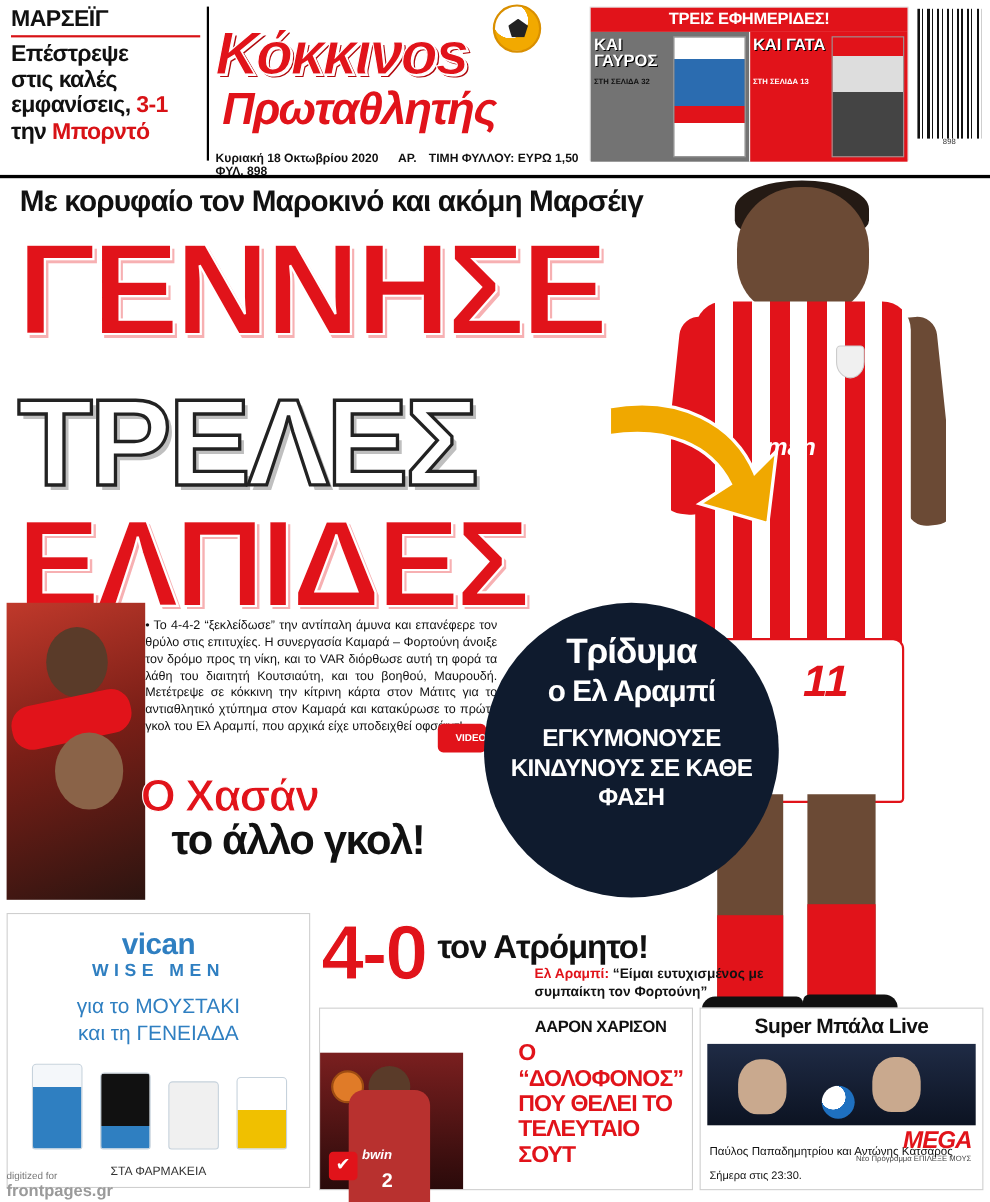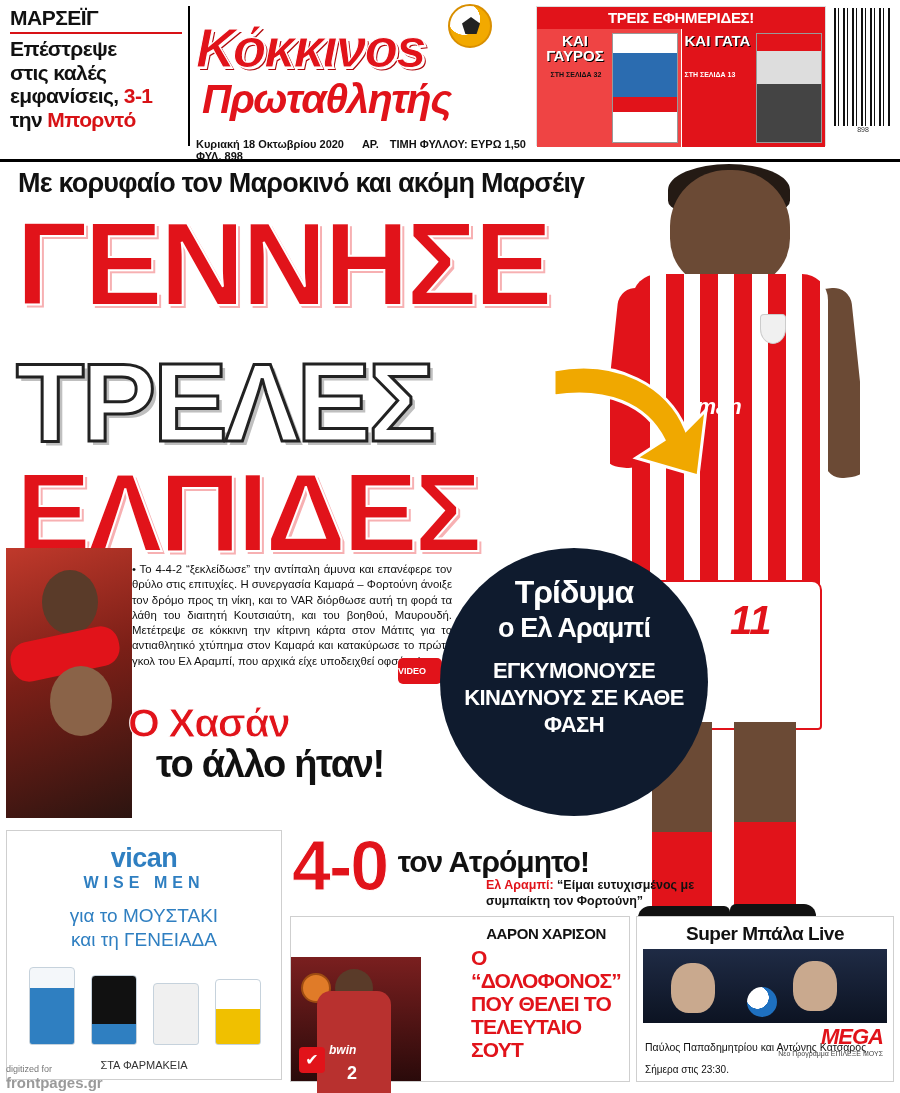--- a/index.html
+++ b/index.html
@@ -59,21 +59,21 @@
     position: absolute; left: 536px; top: 6px; width: 290px; height: 140px;
     background: #ffffff; border: 1px solid #ddd;
   }
   .promo-head {
     height: 22px; background: #e1131a; color: #fff; font-weight: bold;
     font-size: 15px; text-align: center; line-height: 22px; letter-spacing: -0.3px;
   }
   .promo-body { display: flex; height: 118px; }
   .promo-card { flex: 1; position: relative; border-right: 1px solid #fff; }
   .promo-card:last-child { border-right: none; }
-  .pc-yellow { background: #ef4444; text-align: center; }
+  .pc-yellow { background: #737373; }
   .pc-red { background: #e1131a; }
   .pc-title {
     position: absolute; left: 3px; top: 4px; width: 70px; color: #fff;
     font-weight: bold; font-size: 15px; line-height: 1; text-shadow: 1px 1px 0 #000;
   }
   .pc-sub {
     position: absolute; left: 3px; top: 42px; width: 72px;
     font-size: 7px; font-weight: bold; color: #111; line-height: 1.1;
   }
   .pc-sub.white { color: #fff; }
@@ -182,21 +182,21 @@
   }
 
   
   .body-copy {
     position: absolute; left: 132px; top: 562px; width: 320px;
     font-size: 11.4px; line-height: 1.34; color: #111; text-align: justify;
   }
   .vid-badge {
     position: absolute; left: 398px; top: 658px; width: 44px; height: 26px;
     background: #e1131a; border-radius: 5px; color: #fff; font-size: 9px;
-    font-weight: bold; line-height: 26px; text-align: left;
+    font-weight: bold; line-height: 26px; text-align: right;
   }
 
   
   .cel-photo {
     position: absolute; left: 6px; top: 548px; width: 126px; height: 270px;
     background: linear-gradient(160deg, #c0392b 0%, #7b1f17 45%, #2c1410 100%);
     overflow: hidden;
   }
   .cel-face1 { position: absolute; left: 36px; top: 22px; width: 56px; height: 64px; background: #5a3b29; border-radius: 50%; }
   .cel-face2 { position: absolute; left: 44px; top: 118px; width: 62px; height: 70px; background: #8a6348; border-radius: 50%; }
@@ -382,21 +382,21 @@
     <div class="cel-face1"></div>
     <div class="cel-arm"></div>
     <div class="cel-face2"></div>
   </div>
 
   <div class="body-copy">• Το 4-4-2 “ξεκλείδωσε” την αντίπαλη άμυνα και επανέφερε τον θρύλο στις επιτυχίες. Η συνεργασία Καμαρά – Φορτούνη άνοιξε τον δρόμο προς τη νίκη, και το VAR διόρθωσε αυτή τη φορά τα λάθη του διαιτητή Κουτσιαύτη, και του βοηθού, Μαυρουδή. Μετέτρεψε σε κόκκινη την κίτρινη κάρτα στον Μάτιτς για το αντιαθλητικό χτύπημα στον Καμαρά και κατακύρωσε το πρώτο γκολ του Ελ Αραμπί, που αρχικά είχε υποδειχθεί οφσάιντ!</div>
   <div class="vid-badge">VIDEO</div>
 
   <div class="hassan-block">
     <div class="hassan-1">Ο Χασάν</div>
-    <div class="hassan-2">το άλλο ήταν!</div>
+    <div class="hassan-2">το άλλο γκολ!</div>
   </div>
 
   <div class="circle">
     <div class="c1">Τρίδυμα</div>
     <div class="c2">ο Ελ Αραμπί</div>
     <div class="c3">ΕΓΚΥΜΟΝΟΥΣΕ ΚΙΝΔΥΝΟΥΣ ΣΕ ΚΑΘΕ ΦΑΣΗ</div>
   </div>
 
   <div class="score-row">
     <span class="score-num">4-0</span>

